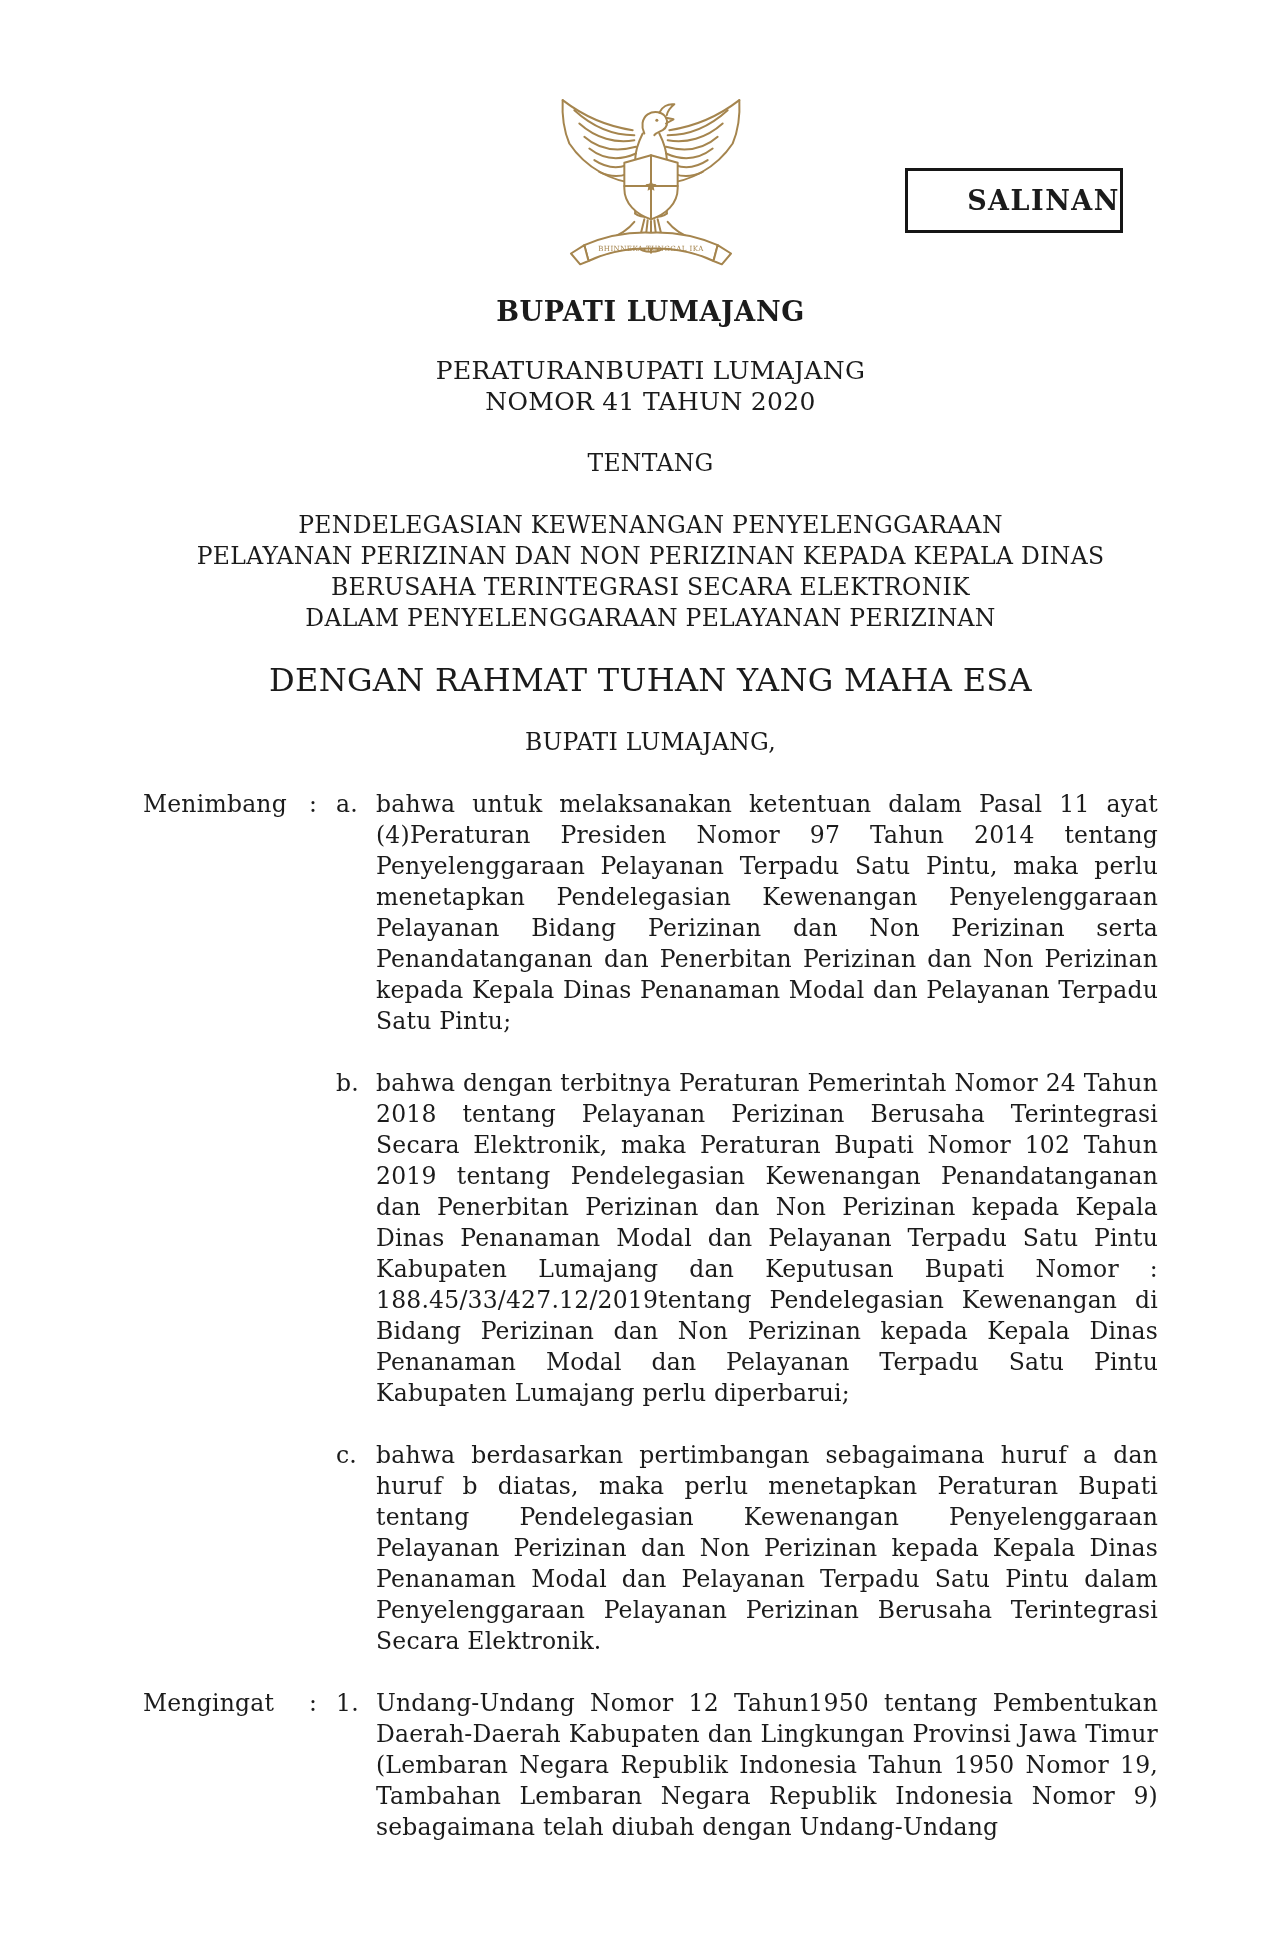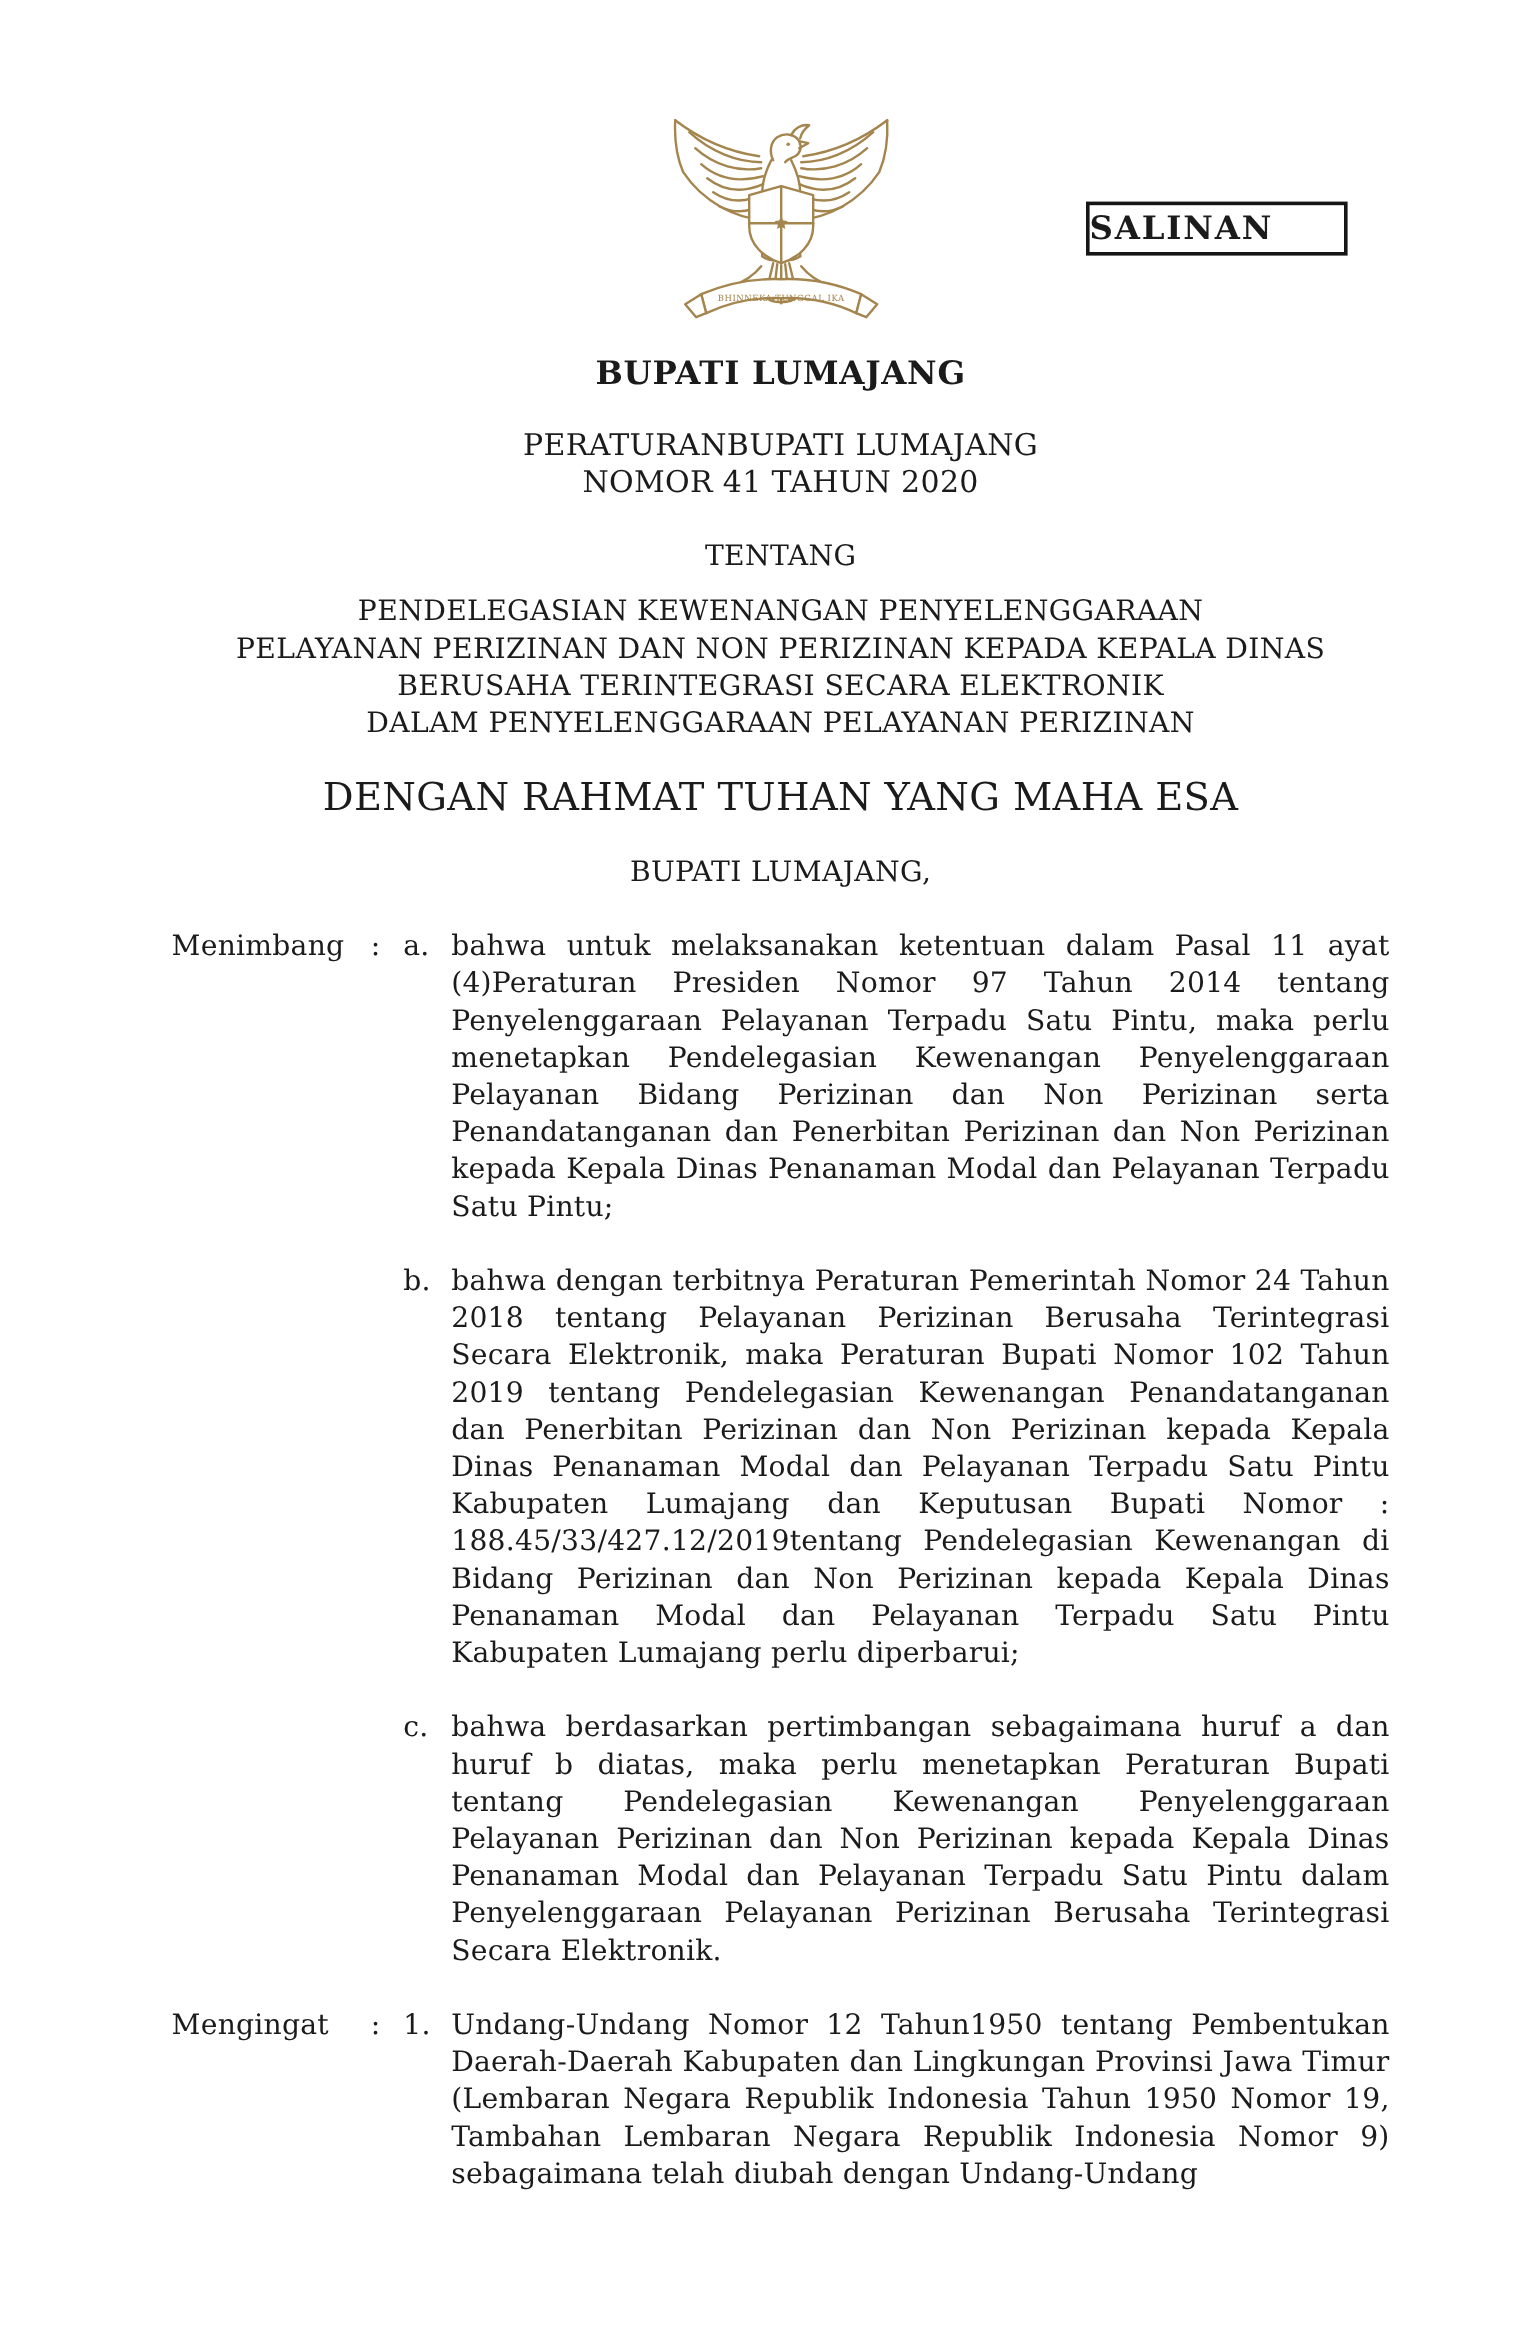--- a/index.html
+++ b/index.html
@@ -23,40 +23,40 @@
   .emblem {
     width: 200px;
     margin: 64px auto 0 auto;
   }
   .emblem svg { display: block; width: 200px; height: 192px; }
   .salinan {
     position: absolute;
     left: 905px;
     top: 168px;
     width: 218px;
-    height: 45px;
+    height: 65px;
     border: 3px solid #161616;
     display: flex;
     align-items: center;
-    justify-content: flex-start;
+    justify-content: flex-end;
     font-size: 27px;
     font-weight: bold;
     letter-spacing: 1.5px;
   }
   .center { text-align: center; }
   .authority {
     margin-top: 22px;
     font-size: 27px;
     font-weight: bold;
     line-height: 35px;
     letter-spacing: 0.6px;
   }
   .regnum   { margin-top: 26px; font-size: 25px; line-height: 31px; letter-spacing: 0.3px; }
   .tentang  { margin-top: 31px; font-size: 23.5px; line-height: 31px; letter-spacing: 0.3px; }
-  .subject  { margin-top: 15px; font-size: 23.5px; line-height: 31px; letter-spacing: 0.3px; }
+  .subject  { margin-top: 31px; font-size: 23.5px; line-height: 31px; letter-spacing: 0.3px; }
   .invocation { margin-top: 31px; font-size: 32px; line-height: 31px; letter-spacing: 0.3px; }
   .enacting { margin-top: 31px; font-size: 23.5px; line-height: 31px; letter-spacing: 0.3px; }
   .body-block { margin-top: 31px; }
   .item {
     display: grid;
     grid-template-columns: 166px 27px 40px 1fr;
     margin-bottom: 31px;
     font-size: 23.5px;
     line-height: 31px;
     letter-spacing: 0.2px;

